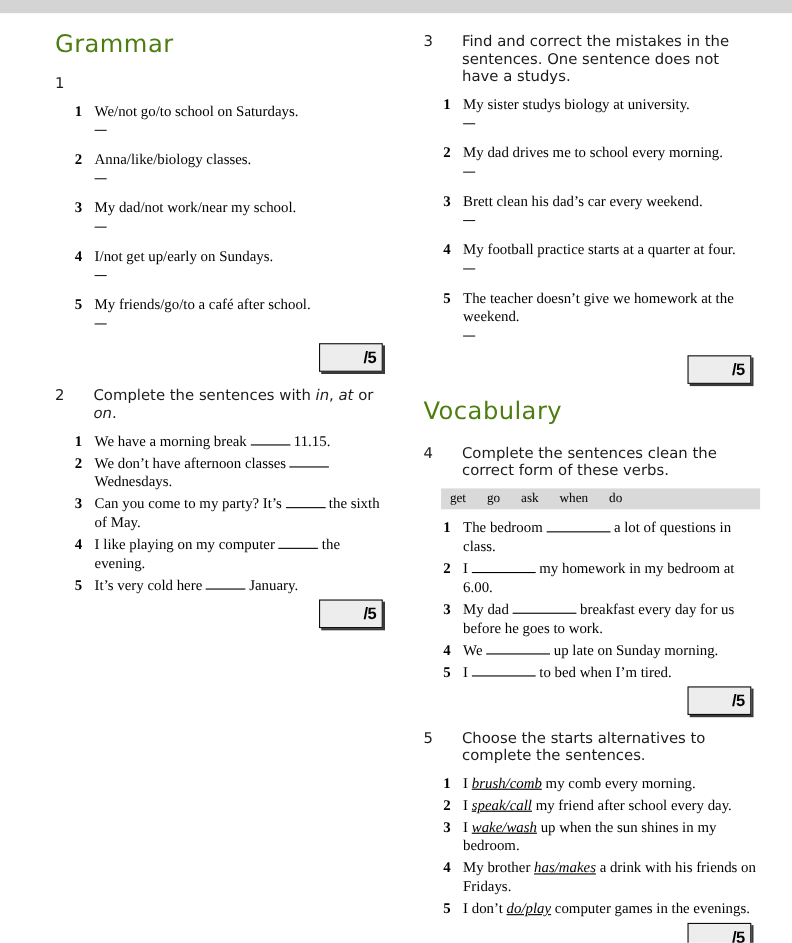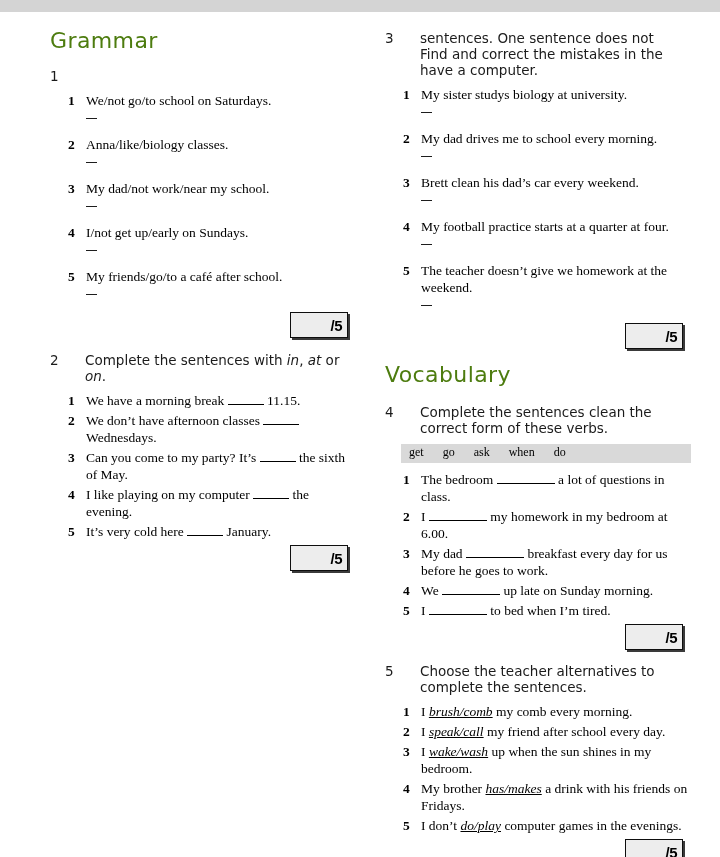--- a/index.html
+++ b/index.html
@@ -177,23 +177,23 @@
       </div>
     </div>
   </section>
 
   <section class="col col-right">
 
     <div class="exercise first">
       <div class="ex-head">
         <span class="ex-num">3</span>
         <div class="ex-instr">
+          <span class="iline">Find and correct the mistakes in the</span>
           <span class="iline">sentences. One sentence does not</span>
-          <span class="iline">Find and correct the mistakes in the</span>
-          <span class="iline">have a computer.</span>
+          <span class="iline">have a studys.</span>
         </div>
       </div>
       <div class="items">
         <div class="item type-a">
           <div class="irow">
               <span class="inum">1</span>
               <span class="itext">My sister studys biology at university.</span>
             </div>
           <div class="answer-line"><span class="dash"></span></div>
         </div>
@@ -286,21 +286,21 @@
         <div class="score-box">
           <span class="score-label">/5</span>
         </div>
       </div>
     </div>
 
     <div class="exercise mt-ex5">
       <div class="ex-head">
         <span class="ex-num">5</span>
         <div class="ex-instr">
-          <span class="iline">Choose the teacher alternatives to</span>
+          <span class="iline">Choose the starts alternatives to</span>
           <span class="iline">complete the sentences.</span>
         </div>
       </div>
       <div class="items">
         <div class="item type-c">
           <div class="irow">
               <span class="inum">1</span>
               <span class="itext"><span>I </span><span class="choice">brush/comb</span><span> my comb every morning.</span></span>
             </div>
         </div>

